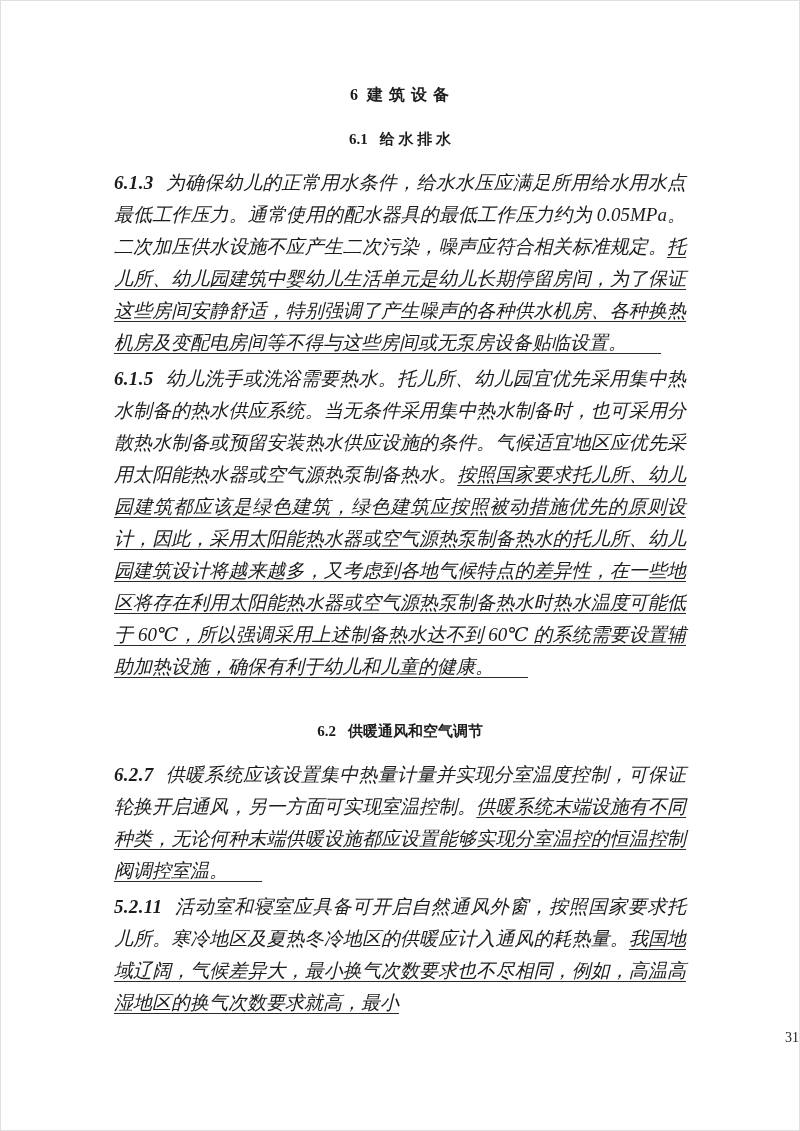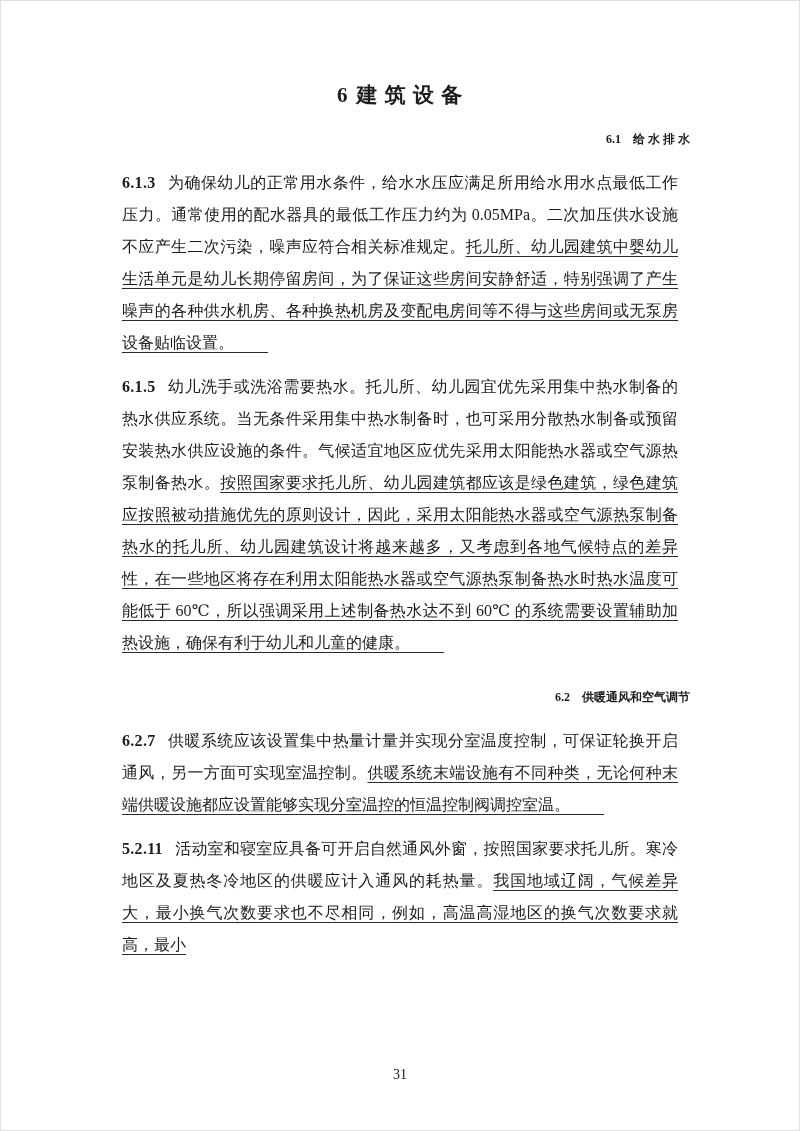--- a/index.html
+++ b/index.html
@@ -20,43 +20,44 @@
     width: 800px;
     height: 1131px;
     background: #ffffff;
     border: 1px solid #e0e0e0;
     padding: 80px 109px 0 109px;
   }
   
   .chapter {
     margin: 0 0 18px 0;
     text-align: center;
-    font-size: 21px;
+    font-size: 16px;
     font-weight: 700;
     line-height: 28px;
     letter-spacing: 1px;
   }
   .chapter .num { margin-right: 8px; }
   
   .sec-title {
     margin: 0 0 16px 0;
-    text-align: right;
-    font-size: 12px;
+    text-align: center;
+    font-size: 15px;
     font-weight: 700;
     line-height: 24px;
   }
   .sec-title .num { margin-right: 12px; }
-  .sec-title.second { margin-top: 26px; }
+  .sec-title.second { margin-top: 36px; }
   
   .clause {
-    margin: 12px;
-    font-size: 16px;
+    margin: 4px;
+    font-size: 19px;
     line-height: 32px;
     text-align: justify;
     color: #1c1c1c;
+    font-style: italic;
   }
   .cnum {
     font-weight: 700;
     margin-right: 12px;
     letter-spacing: 0.3px;
     white-space: nowrap;
   }
   .crev {
     text-decoration: underline;
     text-decoration-thickness: 1px;
@@ -65,24 +66,24 @@
   }
   .utail {
     display: inline-block;
     width: 34px;
     height: 0;
     border-bottom: 1px solid #2a2a2a;
     vertical-align: -5px;
   }
   .footer {
     position: absolute;
-    top: 1065px;
+    top: 1028px;
     left: 0;
     width: 100%;
-    text-align: center;
+    text-align: right;
     font-size: 14px;
     line-height: 18px;
     color: #222222;
   }
 </style>
 </head>
 <body>
 
 <div class="page">
 

